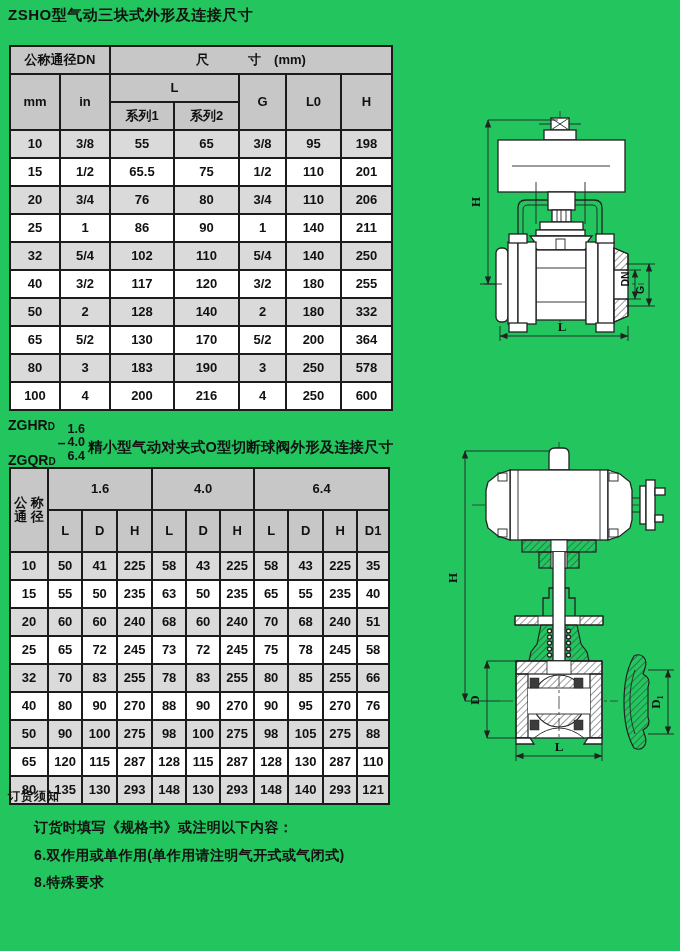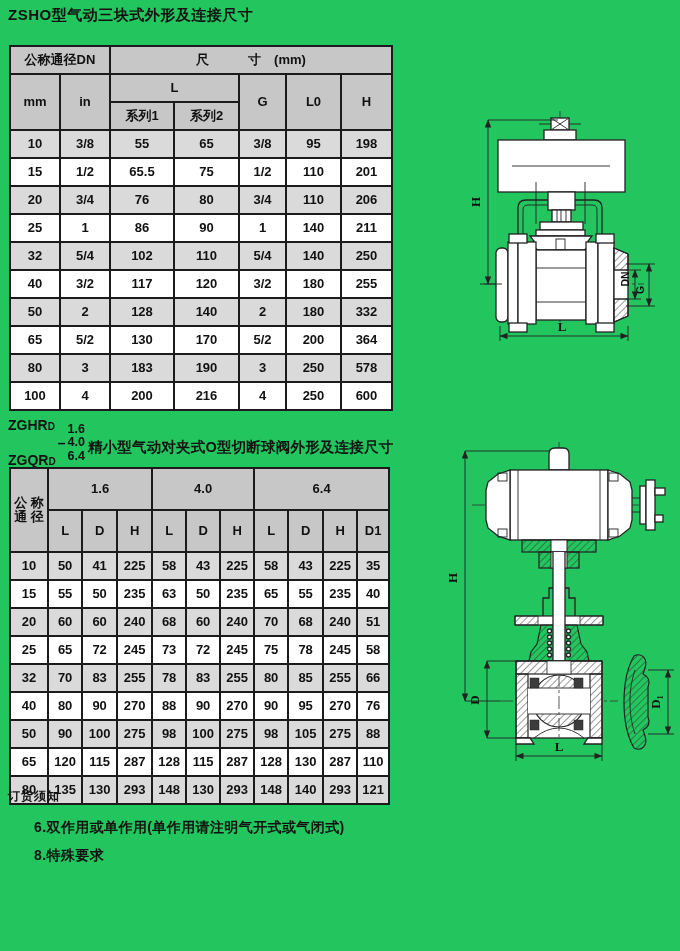--- a/index.html
+++ b/index.html
@@ -533,17 +533,18 @@
     <g>
       <line class="thin" x1="210" y1="240" x2="236" y2="240"></line>
       <line class="thin" x1="210" y1="304" x2="236" y2="304"></line>
       <line class="dim" x1="230" y1="240" x2="230" y2="304" marker-start="url(#aB)" marker-end="url(#aB)"></line>
       <text class="slbl" transform="rotate(-90 222 272)" x="222" y="272" text-anchor="middle">D₁</text>
     </g>
   </svg>
 
   <div id="notes-heading">订货须知</div>
   <div id="notes-lines">
+      <div class="note-line">订货时填写《规格书》或注明以下内容：</div>
       <div class="note-line">6.双作用或单作用(单作用请注明气开式或气闭式)</div>
       <div class="note-line">8.特殊要求</div>
     </div>
 
 </div>
 
 </body></html>

